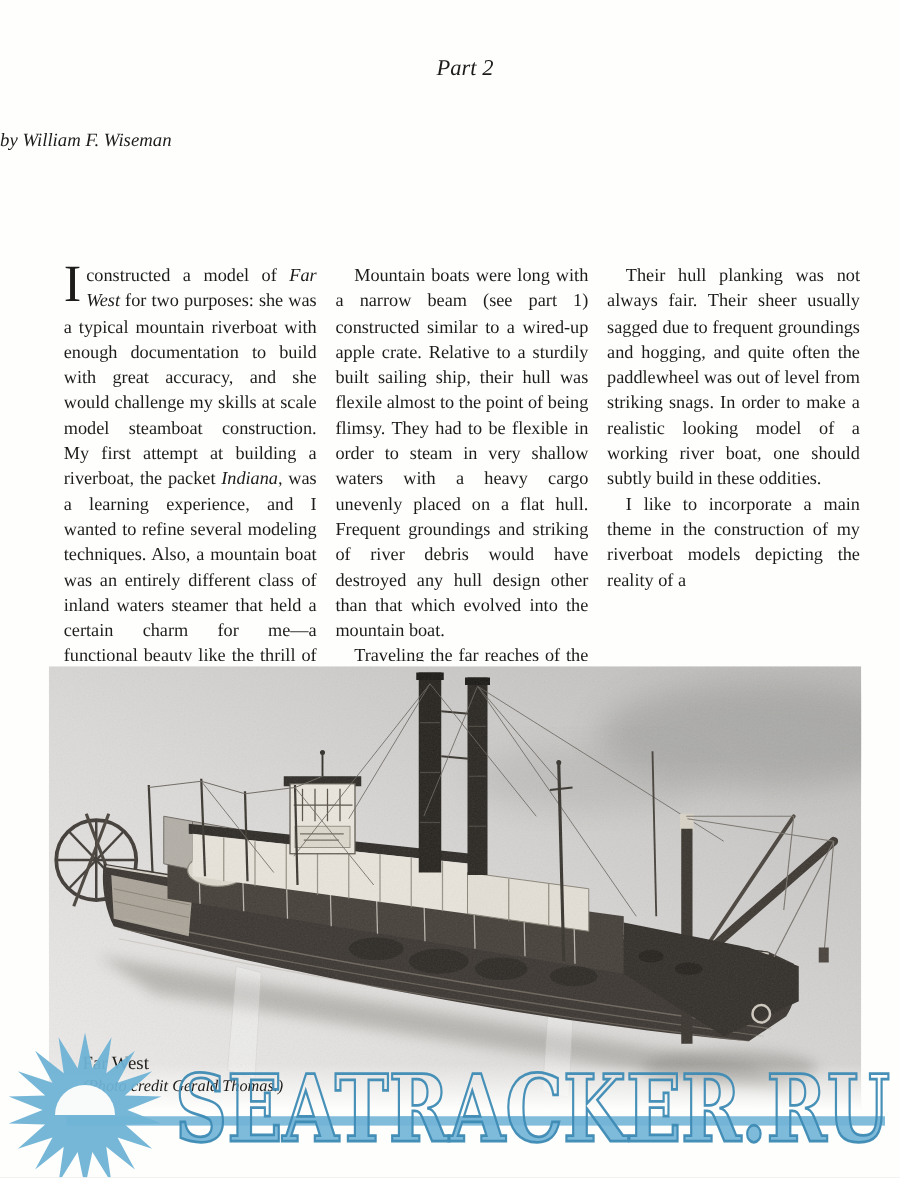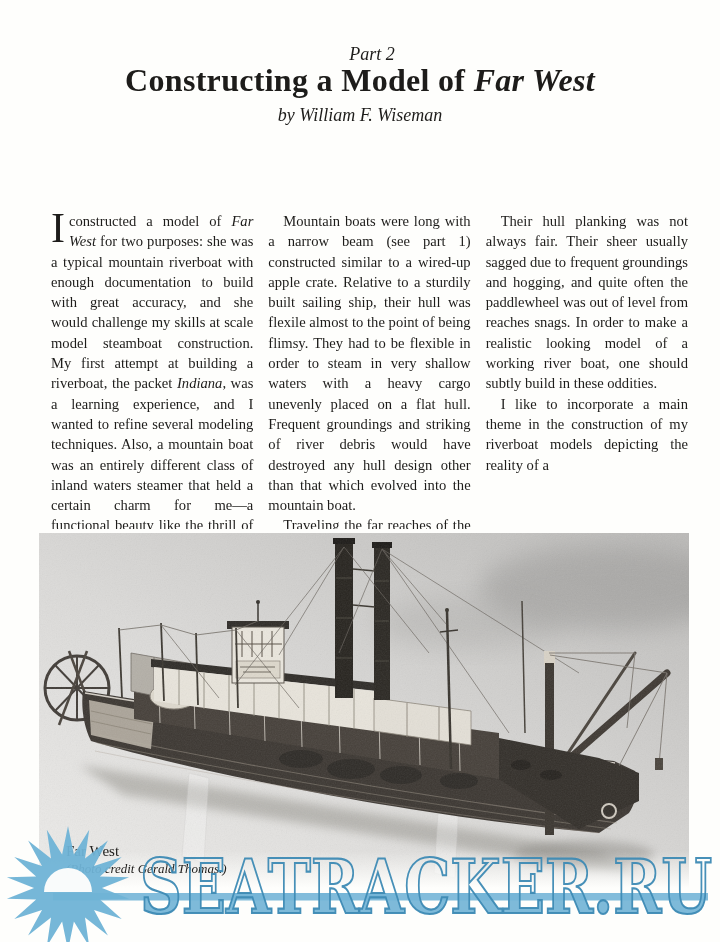--- a/index.html
+++ b/index.html
@@ -5,22 +5,22 @@
   html,body{margin:0;padding:0;background:#e8e8e8;}
   .page{position:relative;width:720px;height:942px;background:#fefefc;overflow:hidden;
         font-family:"Liberation Serif",serif;color:#1d1c1a;margin:0 auto;}
 
   
   .part-label{position:absolute;top:44px;left:0;right:0;text-align:center;
               font-style:italic;font-size:18px;margin-left:24px;}
   .article-title{position:absolute;top:62px;left:0;right:0;text-align:center;
                  font-size:32px;font-weight:700;letter-spacing:.3px;margin:0;}
   .article-title i{font-weight:700;}
-  .byline{position:absolute;top:105px;left:0;right:0;text-align:center;
-          font-style:italic;font-size:18px;}
+  .byline{position:absolute;top:105px;left:0;right:0;
+          font-style:italic;font-size:15px;}
 
   
   .columns{position:absolute;left:51px;top:211px;width:637px;height:318px;
            display:flex;gap:15px;overflow:hidden;}
   .col{flex:1;text-align:justify;font-size:14.6px;line-height:20.3px;}
   .col p{margin:0;}
   .col p.ind{text-indent:15px;}
   .dropcap{float:left;font-size:42px;line-height:33px;padding:1px 4px 0 0;}
 
   
@@ -40,33 +40,32 @@
   .footer{position:absolute;top:903px;right:26px;z-index:8;font-style:italic;
           font-size:13.5px;white-space:nowrap;}
   .footer .pagenum{font-size:16px;margin-left:8px;}
 </style>
 </head>
 <body>
 
 <div class="page">
 
   <div class="part-label">Part 2</div>
-  <h1 class="article-title"><span>Constructing a Model of </span><i>Far West</i></h1>
   <div class="byline">by William F. Wiseman</div>
 
   <div class="columns">
       <div class="col">
         <p class="noind"><span class="dropcap">I</span><span>constructed a model of </span><i>Far West</i><span> for two purposes: she was a typical mountain riverboat with enough documentation to build with great accuracy, and she would challenge my skills at scale model steamboat construction. My first attempt at building a riverboat, the packet </span><i>Indiana</i><span>, was a learning experience, and I wanted to refine several modeling techniques. Also, a mountain boat was an entirely different class of inland waters steamer that held a certain charm for me—a functional beauty like the thrill of seeing or hearing a greasy, sweaty steam engine at work.</span></p>
       </div>
       <div class="col">
         <p class="ind"><span>Mountain boats were long with a narrow beam (see part 1) constructed similar to a wired-up apple crate. Relative to a sturdily built sailing ship, their hull was flexile almost to the point of being flimsy. They had to be flexible in order to steam in very shallow waters with a heavy cargo unevenly placed on a flat hull. Frequent groundings and striking of river debris would have destroyed any hull design other than that which evolved into the mountain boat.</span></p>
         <p class="ind"><span>Traveling the far reaches of the Northwest, they could not go to port for repair. The crew had to rely upon their own ingenuity for fixing</span></p>
       </div>
       <div class="col">
-        <p class="ind"><span>Their hull planking was not always fair. Their sheer usually sagged due to frequent groundings and hogging, and quite often the paddlewheel was out of level from reaches snags. In order to make a realistic looking model of a working river boat, one should subtly build in these oddities.</span></p>
+        <p class="ind"><span>Their hull planking was not always fair. Their sheer usually sagged due to frequent groundings and hogging, and quite often the paddlewheel was out of level from striking snags. In order to make a realistic looking model of a working river boat, one should subtly build in these oddities.</span></p>
         <p class="ind"><span>I like to incorporate a main theme in the construction of my riverboat models depicting the reality of a</span></p>
       </div>
     </div>
 
   <div class="photo">
     <svg width="650" height="355" viewBox="0 0 650 355">
       <defs>
         <linearGradient id="bgGrad" x1="0" y1="1" x2="1" y2="0">
           <stop offset="0" stop-color="#edecea"></stop>
           <stop offset="0.45" stop-color="#dbdad8"></stop>

